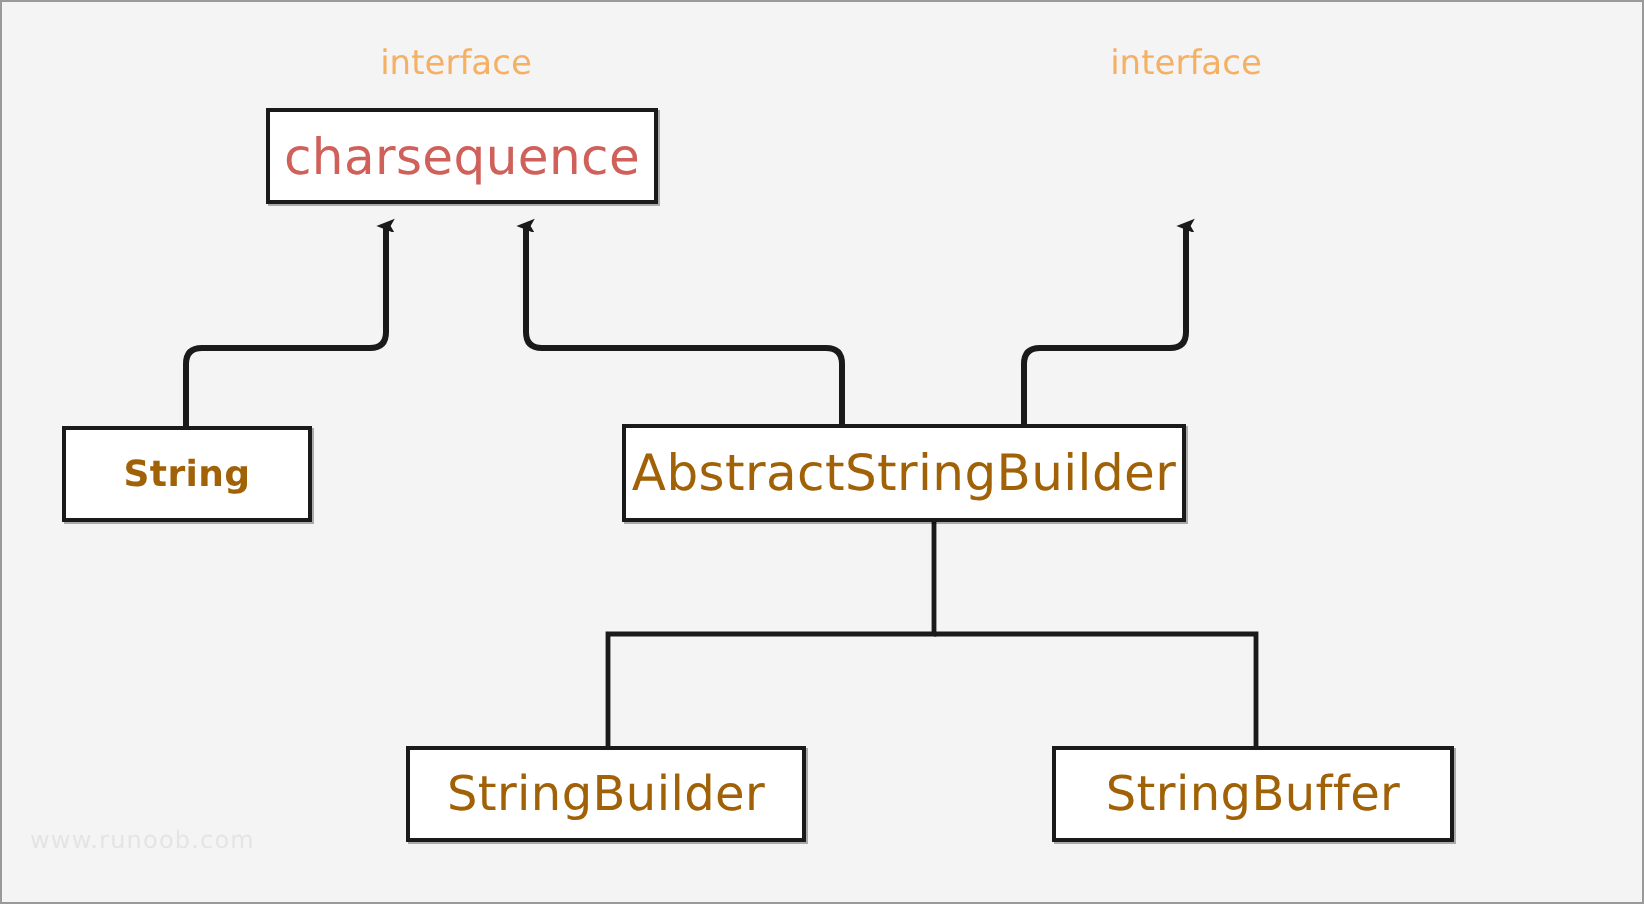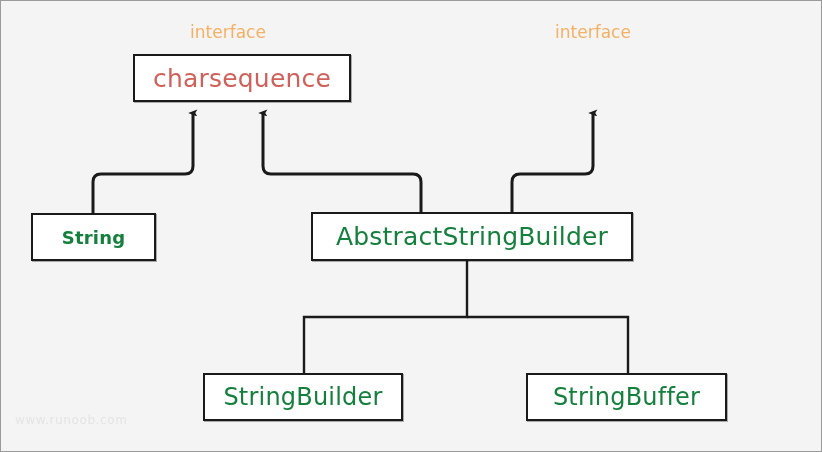--- a/index.html
+++ b/index.html
@@ -33,21 +33,21 @@
     background: #ffffff;
     border: 2px solid #1a1a1a;
     box-sizing: border-box;
     display: flex;
     align-items: center;
     justify-content: center;
     box-shadow: 1px 1px 0 rgba(0,0,0,0.30);
   }
   .node-label {
     font-family: "DejaVu Sans", sans-serif;
-    color: #15803d;
+    color: #a16207;
     white-space: nowrap;
     letter-spacing: 0.2px;
   }
   .iface-node .node-label {
     color: #d0605a;
   }
   .stereotype {
     position: absolute;
     font-family: "DejaVu Sans", sans-serif;
     color: #f5b063;
@@ -57,24 +57,24 @@
   .watermark {
     position: absolute;
     font-family: "DejaVu Sans", sans-serif;
     font-size: 12px;
     color: #e4e4e4;
     letter-spacing: 0.6px;
     white-space: nowrap;
   }
 
   
-  #node-charsequence        { left: 132px; top: 53px;  width: 218px; height: 48px; }
+  #node-charsequence        { left: 132px; top: 53px;  width: 196px; height: 48px; }
   #node-appendable          { left: 497px; top: 53px;  width: 190px; height: 48px; }
   #node-string              { left: 30px;  top: 212px; width: 125px; height: 48px; }
-  #node-abstractstringbuilder { left: 310px; top: 211px; width: 322px; height: 49px; }
+  #node-abstractstringbuilder { left: 310px; top: 211px; width: 282px; height: 49px; }
   #node-stringbuilder       { left: 202px; top: 372px; width: 200px; height: 48px; }
   #node-stringbuffer        { left: 525px; top: 372px; width: 201px; height: 48px; }
 
   #node-charsequence .node-label          { font-size: 25px; }
   #node-appendable .node-label            { font-size: 25px; }
   #node-string .node-label                { font-size: 18px; font-weight: bold; }
   #node-abstractstringbuilder .node-label { font-size: 25px; }
   #node-stringbuilder .node-label         { font-size: 24px; }
   #node-stringbuffer .node-label          { font-size: 24px; }
 

